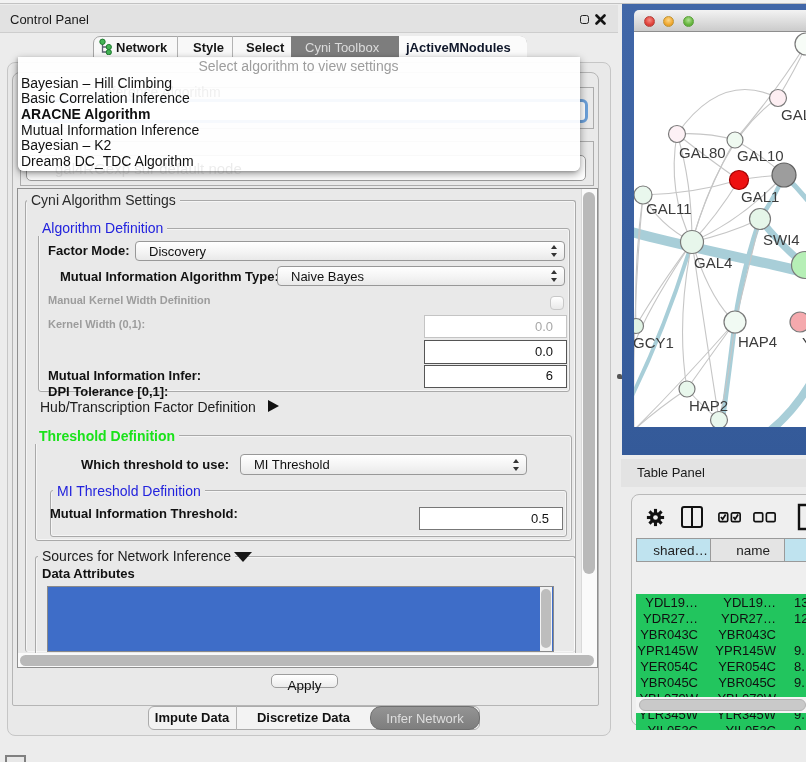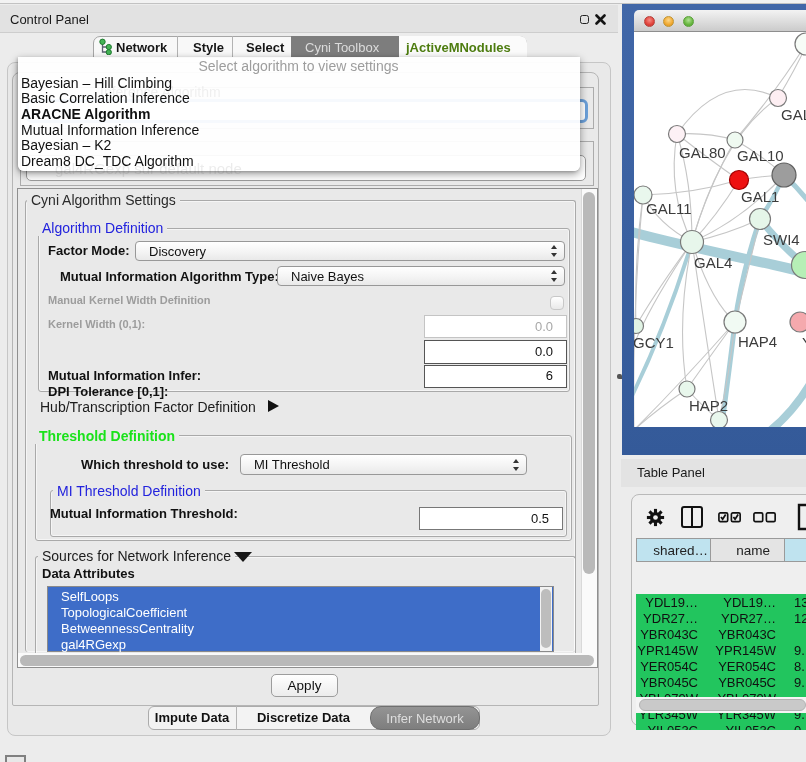--- a/index.html
+++ b/index.html
@@ -83,32 +83,31 @@
 <div class="grp" style="left:50px;top:490px;width:517px;height:47px;"></div>
 <div class="gt" style="left:53px;top:483px;color:#2222dd;font-size:14px;">MI Threshold Definition</div>
 <div class="b13 abs" style="left:50px;top:506px;">Mutual Information Threshold:</div>
 <div class="tf" style="left:419px;top:507px;width:144px;height:23px;border:1px solid #777;line-height:21px;">0.5</div>
 
 <div class="grp" style="left:35px;top:556px;width:541px;height:107px;border-bottom:none;"></div>
 <div class="gt" style="left:38px;top:548px;color:#1c1c1c;font-size:14px;">Sources for Network Inference</div>
 <div class="abs" style="left:234px;top:552px;width:0;height:0;border-left:9px solid transparent;border-right:9px solid transparent;border-top:10px solid #161616;"></div>
 <div class="b13 abs" style="left:42px;top:566px;">Data Attributes</div>
 <div class="abs" style="left:47px;top:586px;width:507px;height:66px;background:#3e6dc8;border:1px solid #8a8a8a;">
-  <div style="position:absolute;left:13px;top:2px;font-size:13px;color:#fff;line-height:16px;">SelfLoops<br>TopologicalCoefficient<br>BetweennessCentrality<br>gal4RGexp</div>
   <div style="position:absolute;right:1px;top:0;width:12px;height:64px;background:#f2f2f2;"></div>
   <div style="position:absolute;right:2px;top:2px;width:10px;height:59px;background:#bdbdbd;border-radius:5px;"></div>
 </div>
 
 <div class="abs" style="left:581px;top:189px;width:16px;height:478px;background:#fafafa;border-left:1px solid #d9d9d9;"></div>
 <div class="abs" style="left:583px;top:192px;width:12px;height:382px;background:#b9b9b9;border-radius:7px;"></div>
 
 <div class="abs" style="left:18px;top:653px;width:579px;height:14px;background:#fafafa;"></div>
 <div class="abs" style="left:20px;top:655px;width:574px;height:11px;background:#b9b9b9;border-radius:6px;"></div>
 
-<div class="abs" style="left:271px;top:674px;width:67px;height:23px;background:linear-gradient(#ffffff,#ececec);border:1px solid #9d9d9d;border-radius:5px;text-align:center;font-size:13.5px;color:#111;line-height:21px;">Apply</div>
+<div class="abs" style="left:271px;top:674px;width:67px;height:14px;background:linear-gradient(#ffffff,#ececec);border:1px solid #9d9d9d;border-radius:5px;text-align:center;font-size:13.5px;color:#111;line-height:21px;">Apply</div>
 
 <div class="abs" style="left:148px;top:706px;width:332px;height:24px;background:#f3f3f3;border:1px solid #ababab;border-radius:6px;"></div>
 <div class="abs" style="left:148px;top:706px;width:89px;height:24px;text-align:center;line-height:23px;font-size:13px;font-weight:bold;color:#111;border-right:1px solid #b5b5b5;">Impute Data</div>
 <div class="abs" style="left:237px;top:706px;width:133px;height:24px;text-align:center;line-height:23px;font-size:13px;font-weight:bold;color:#111;">Discretize Data</div>
 <div class="abs" style="left:370px;top:706px;width:110px;height:24px;background:linear-gradient(#949494,#7e7e7e);border:1px solid #6f6f6f;border-radius:11px;text-align:center;line-height:23px;font-size:13px;color:#dedede;">Infer Network</div>
 
 <div class="abs" style="left:93px;top:36px;width:434px;height:22px;background:#f8f8f8;border:1px solid #a6a6a6;border-radius:7px 7px 0 0;"></div>
 <div class="abs" style="left:93px;top:36px;width:85px;height:22px;border-right:1px solid #b3b3b3;"></div>
 <div class="abs" style="left:116px;top:40px;font-size:13px;font-weight:bold;color:#161616;">Network</div>
 <svg class="abs" style="left:99px;top:38px;" width="15" height="17" viewBox="0 0 15 17">
@@ -117,21 +116,21 @@
   <circle cx="9.8" cy="9" r="2.6" fill="#44b455" stroke="#1e7a2e"></circle>
   <circle cx="9.8" cy="14.2" r="2.6" fill="#44b455" stroke="#1e7a2e"></circle>
 </svg>
 <div class="abs" style="left:178px;top:36px;width:55px;height:22px;border-right:1px solid #b3b3b3;"></div>
 <div class="abs" style="left:193px;top:40px;font-size:13px;font-weight:bold;color:#161616;">Style</div>
 <div class="abs" style="left:233px;top:36px;width:58px;height:22px;"></div>
 <div class="abs" style="left:246px;top:40px;font-size:13px;font-weight:bold;color:#161616;">Select</div>
 <div class="abs" style="left:291px;top:36px;width:108px;height:22px;background:#7d7d7d;"></div>
 <div class="abs" style="left:305px;top:40px;font-size:13px;color:#dcdcdc;">Cyni Toolbox</div>
 <div class="abs" style="left:399px;top:36px;width:128px;height:22px;background:#fbfbfb;border-radius:0 7px 0 0;"></div>
-<div class="abs" style="left:406px;top:40px;font-size:13px;font-weight:bold;color:#4d7c0f;">jActiveMNodules</div>
+<div class="abs" style="left:406px;top:40px;font-size:13px;font-weight:bold;color:#0f172a;">jActiveMNodules</div>
 
 <div class="abs" style="left:17.5px;top:57px;width:562.5px;height:114px;background:rgba(255,255,255,0.94);border-radius:0 0 6px 6px;box-shadow:0 3px 8px rgba(0,0,0,.4), -1px 1px 3px rgba(0,0,0,.18);"></div>
 <div class="abs" style="left:17.5px;top:58px;width:562px;text-align:center;font-size:14px;color:#9d9d9d;">Select algorithm to view settings</div>
 <div class="abs" style="left:55px;top:160px;font-size:15px;color:rgba(60,60,60,0.10);">gal4RGexp sur default node</div>
 <div class="abs" style="left:100px;top:84px;font-size:14px;color:rgba(60,60,60,0.08);">Inference Algorithm</div>
 <div class="abs" style="left:21px;top:75.5px;font-size:14px;color:#111;line-height:15.7px;">Bayesian – Hill Climbing<br>Basic Correlation Inference<br><b>ARACNE Algorithm</b><br>Mutual Information Inference<br>Bayesian – K2<br>Dream8 DC_TDC Algorithm</div>
 
 <div class="abs" style="left:5px;top:755px;width:21px;height:12px;border:2px solid #808080;background:#e8e8e8;"></div>
 
 <div class="abs" style="left:616.5px;top:373.5px;width:5px;height:5px;background:#555;border-radius:2px 2px 0 2px;"></div>

